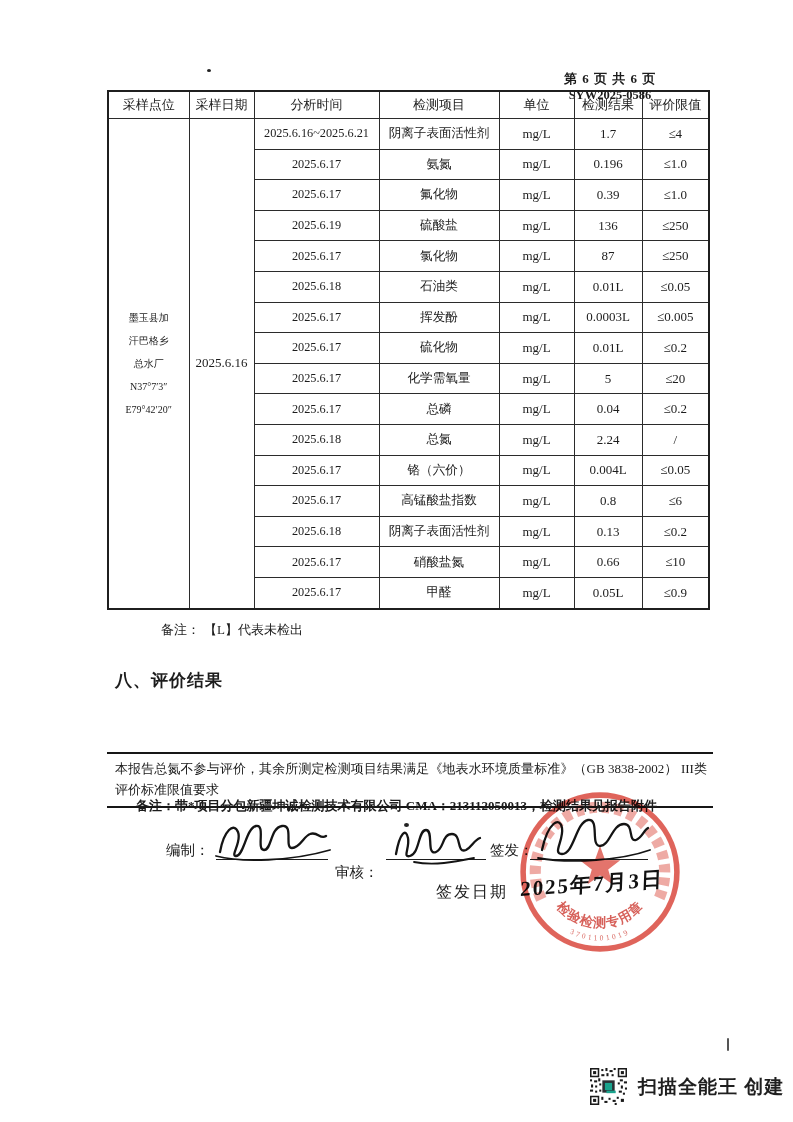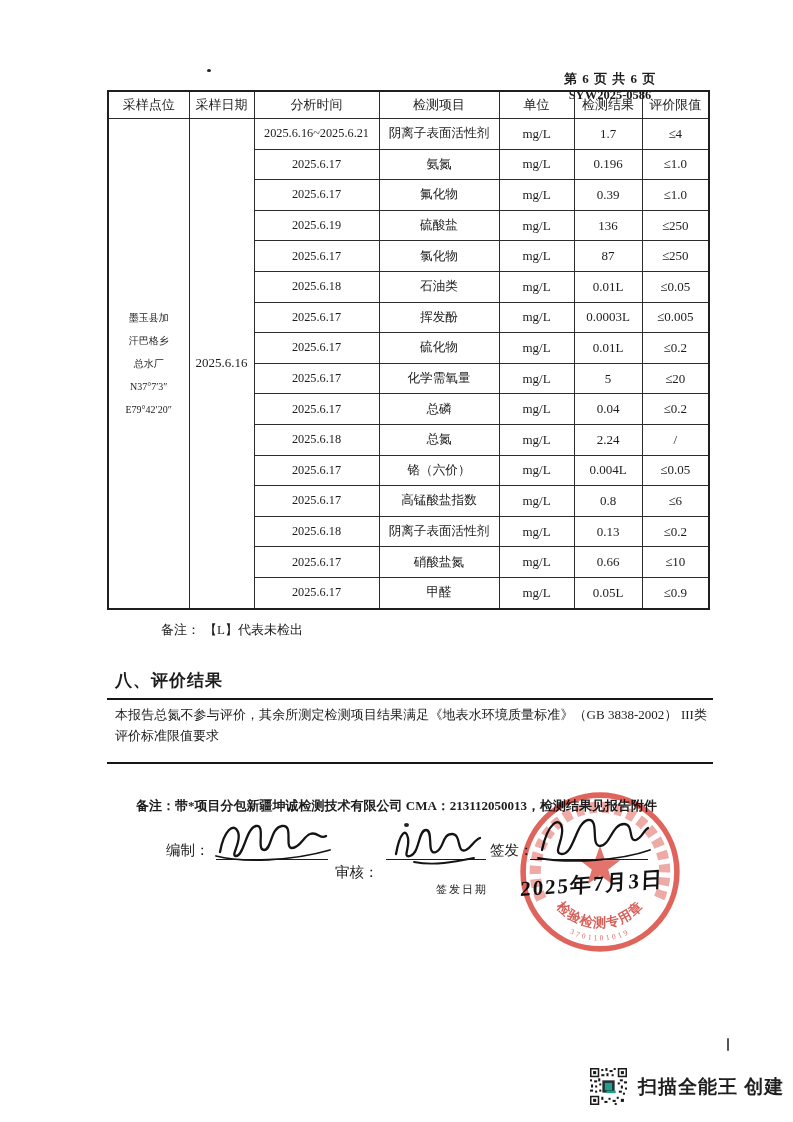--- a/index.html
+++ b/index.html
@@ -28,35 +28,35 @@
   .results tbody td{height:29.6px;}
   .results .time-cell{font-size:12.3px;white-space:nowrap;}
   .results .item-cell{font-size:12.6px;white-space:nowrap;}
   .sampling-point div{line-height:23px;font-size:10px;}
 
   .table-note{position:absolute;left:161px;top:621px;font-size:13px;}
   .table-note .lbl{margin-right:4px;}
 
   .section-title{position:absolute;left:109px;top:669px;font-size:17px;font-weight:bold;letter-spacing:1px;margin-left:6px;}
 
-  .eval-box{position:absolute;left:107px;top:698px;width:592px;
+  .eval-box{position:absolute;left:107px;top:752px;width:592px;
     border-top:2.5px solid #161616;border-bottom:2.5px solid #161616;
-    padding:4px 6px 16px 8px;}
+    padding:4px 6px 6px 8px;}
   .eval-box p{margin:0;font-size:13px;line-height:21px;text-align:justify;}
 
   .eval-note{position:absolute;left:136px;top:764px;width:545px;font-size:13px;line-height:19px;font-weight:bold;margin-top:32px;}
 
   .report-end{position:absolute;left:50px;top:797px;width:740px;text-align:center;font-size:14px;letter-spacing:1px;}
 
   .sig-label{position:absolute;font-size:14.5px;}
   .sig-line{position:absolute;border-bottom:1.5px solid #1c1c1c;height:1px;}
   .sig-svg{position:absolute;}
   .sig-svg path{stroke:#141414;fill:none;stroke-linecap:round;stroke-linejoin:round;}
 
-  .issue-date-label{position:absolute;left:436px;top:882px;font-size:11px;letter-spacing:2px;}
+  .issue-date-label{position:absolute;left:436px;top:882px;font-size:16px;letter-spacing:2px;}
   .issue-date{position:absolute;left:520px;top:870px;font-size:21px;font-weight:bold;
     transform:rotate(-4deg) skewX(-6deg);letter-spacing:2px;color:#111;}
 
   .stamp{position:absolute;left:514px;top:786px;width:172px;height:172px;mix-blend-mode:multiply;opacity:.92;}
 
   .scan-footer{position:absolute;left:590px;top:1068px;display:flex;align-items:center;gap:11px;}
   .scan-footer .qr{width:37px;height:37px;}
   .scan-footer .txt{font-family:"Liberation Sans","DejaVu Sans",sans-serif;font-size:19px;font-weight:bold;color:#1f1f1f;letter-spacing:1px;white-space:nowrap;}
 </style>
 </head>

